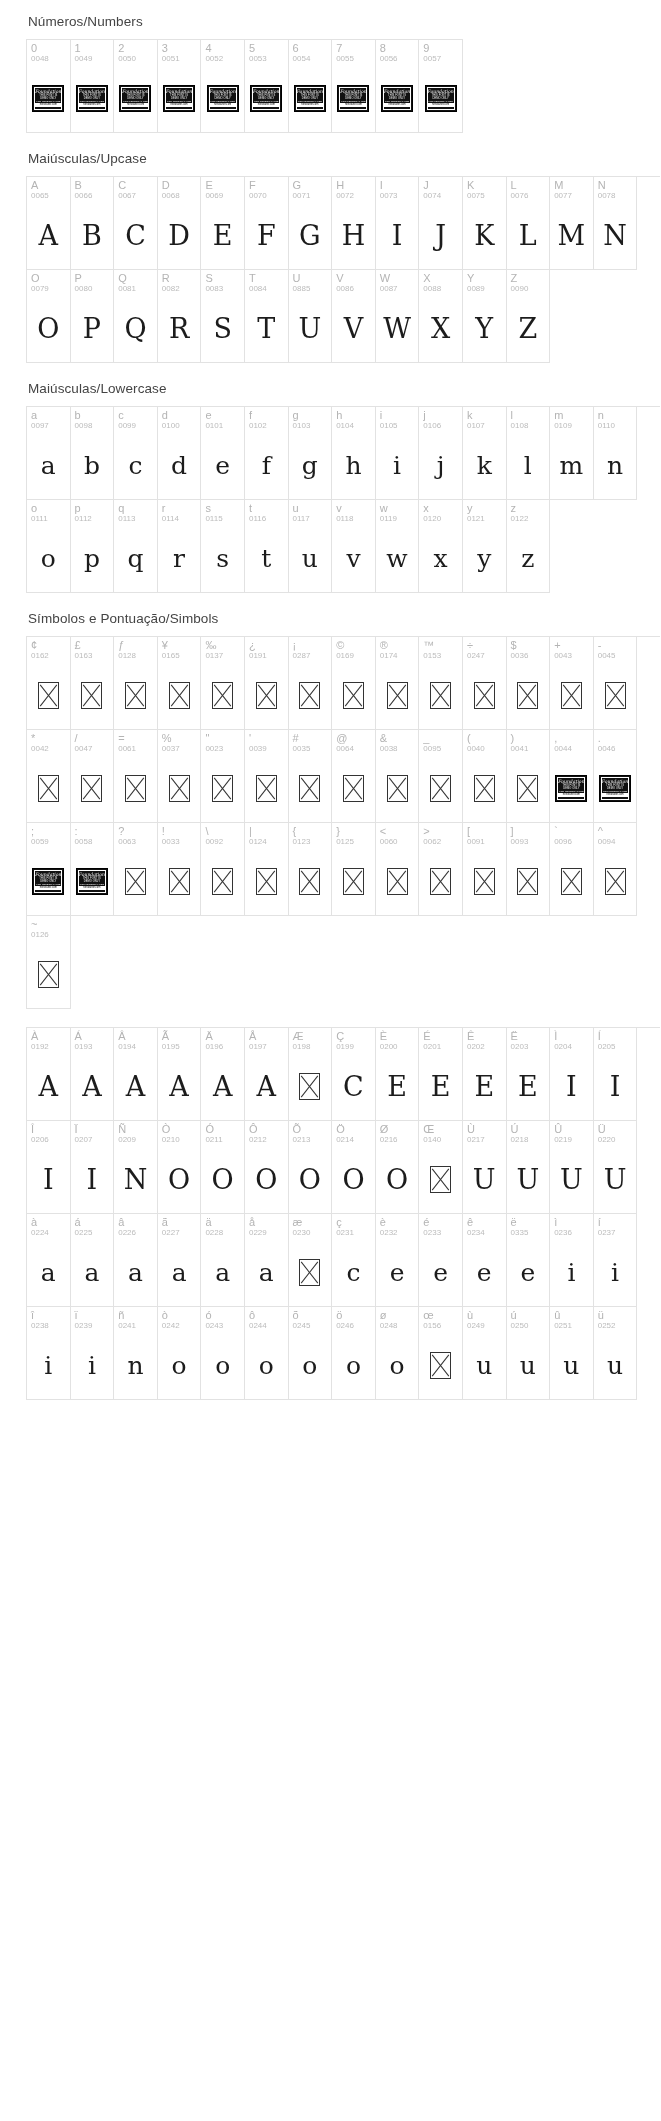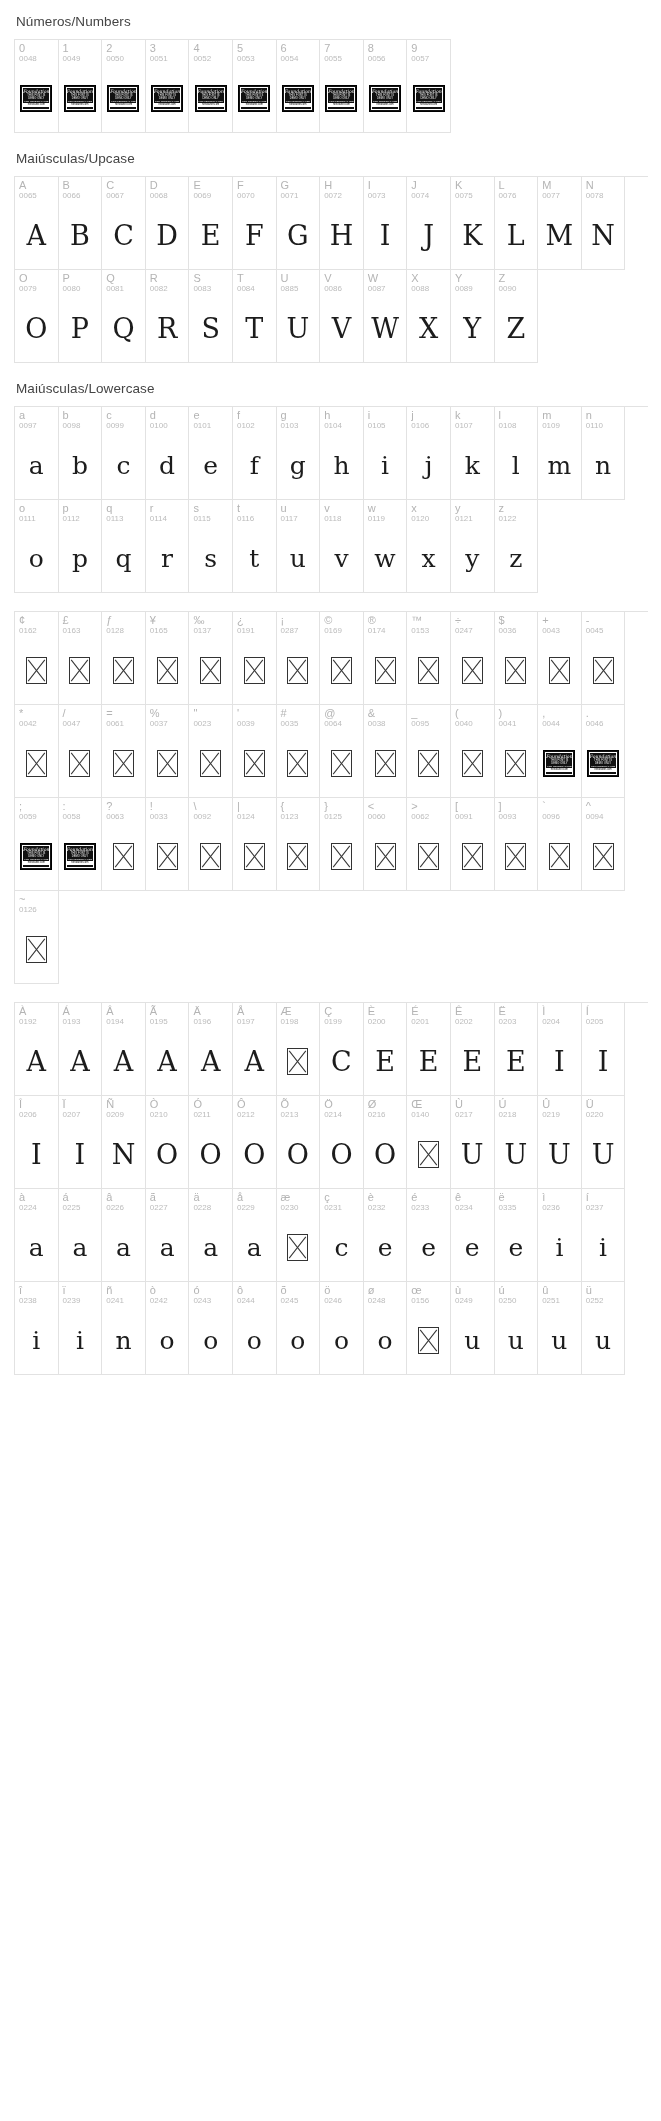--- a/index.html
+++ b/index.html
@@ -12,21 +12,21 @@
     font-family: "Liberation Sans", sans-serif;
     color: #333333;
     -webkit-font-smoothing: antialiased;
   }
   .page {
     width: 661px;
     box-sizing: border-box;
     padding: 0 14px;
   }
   .section {
-    margin: 0 0 18px 0;
+    margin: 0 0 18px 12px;
   }
   .section-title {
     font-size: 13.5px;
     color: #444444;
     font-weight: normal;
     margin: 14px 0 10px 2px;
     letter-spacing: 0.1px;
   }
   .glyph-grid {
     display: flex;
@@ -691,20 +691,21 @@
           <div class="glyph-cell">
             <div class="g-char">z</div>
             <div class="g-code">0122</div>
             <div class="g-render">
               <span class="letter lower">z</span>
             </div>
           </div>
         </div>
       </div>
       <div class="section">
+        <div class="section-title">Símbolos e Pontuação/Simbols</div>
         <div class="glyph-grid">
           <div class="glyph-cell">
             <div class="g-char">¢</div>
             <div class="g-code">0162</div>
             <div class="g-render">
               <div class="notdef"></div>
             </div>
           </div>
           <div class="glyph-cell">
             <div class="g-char">£</div>

